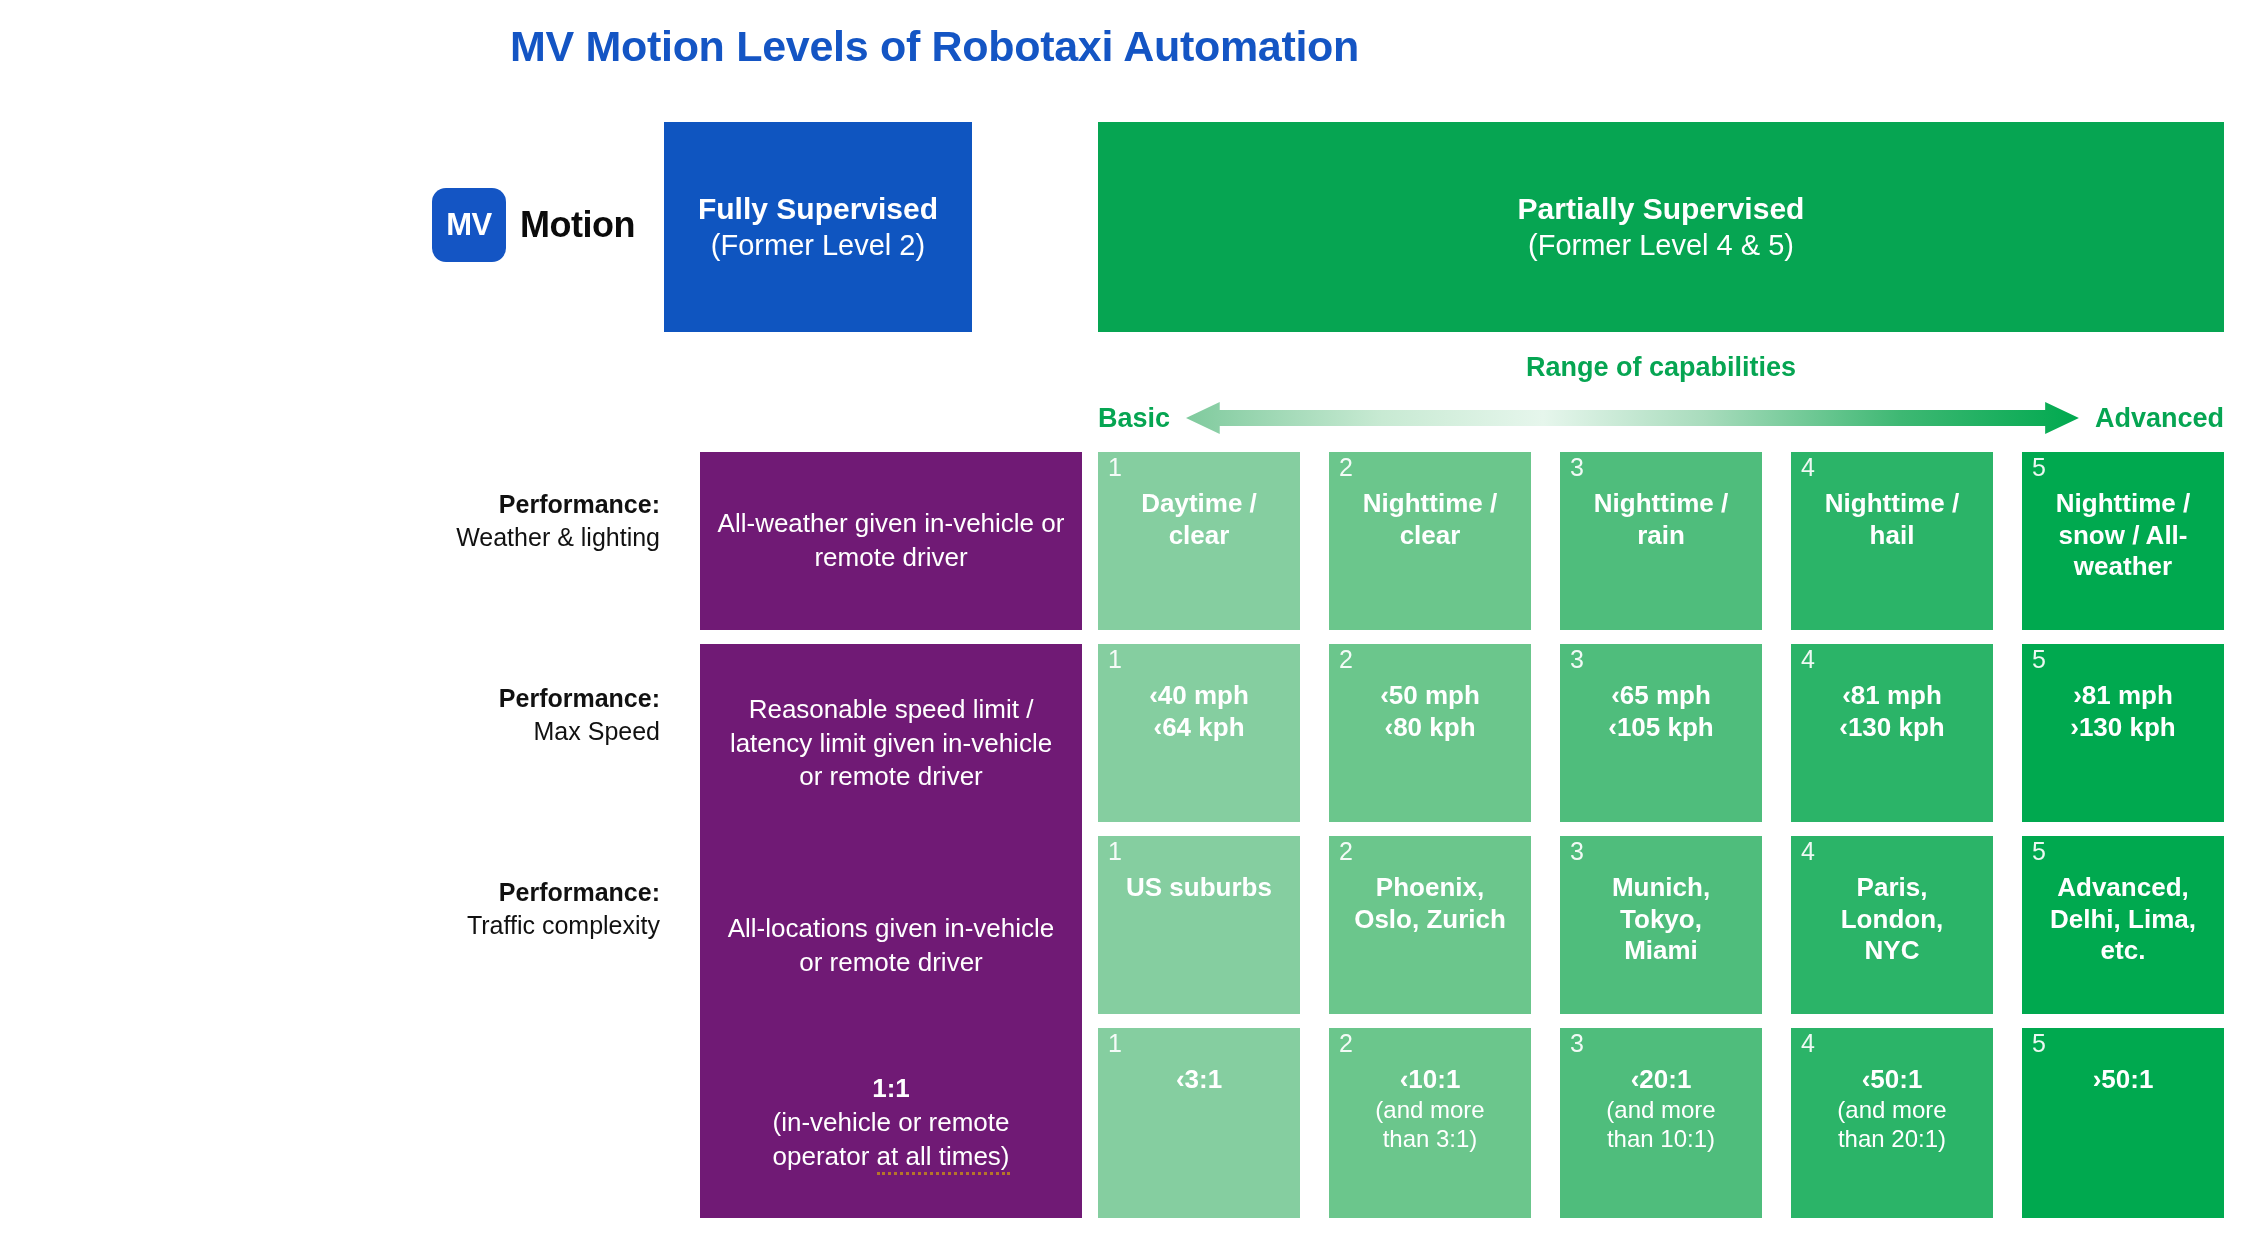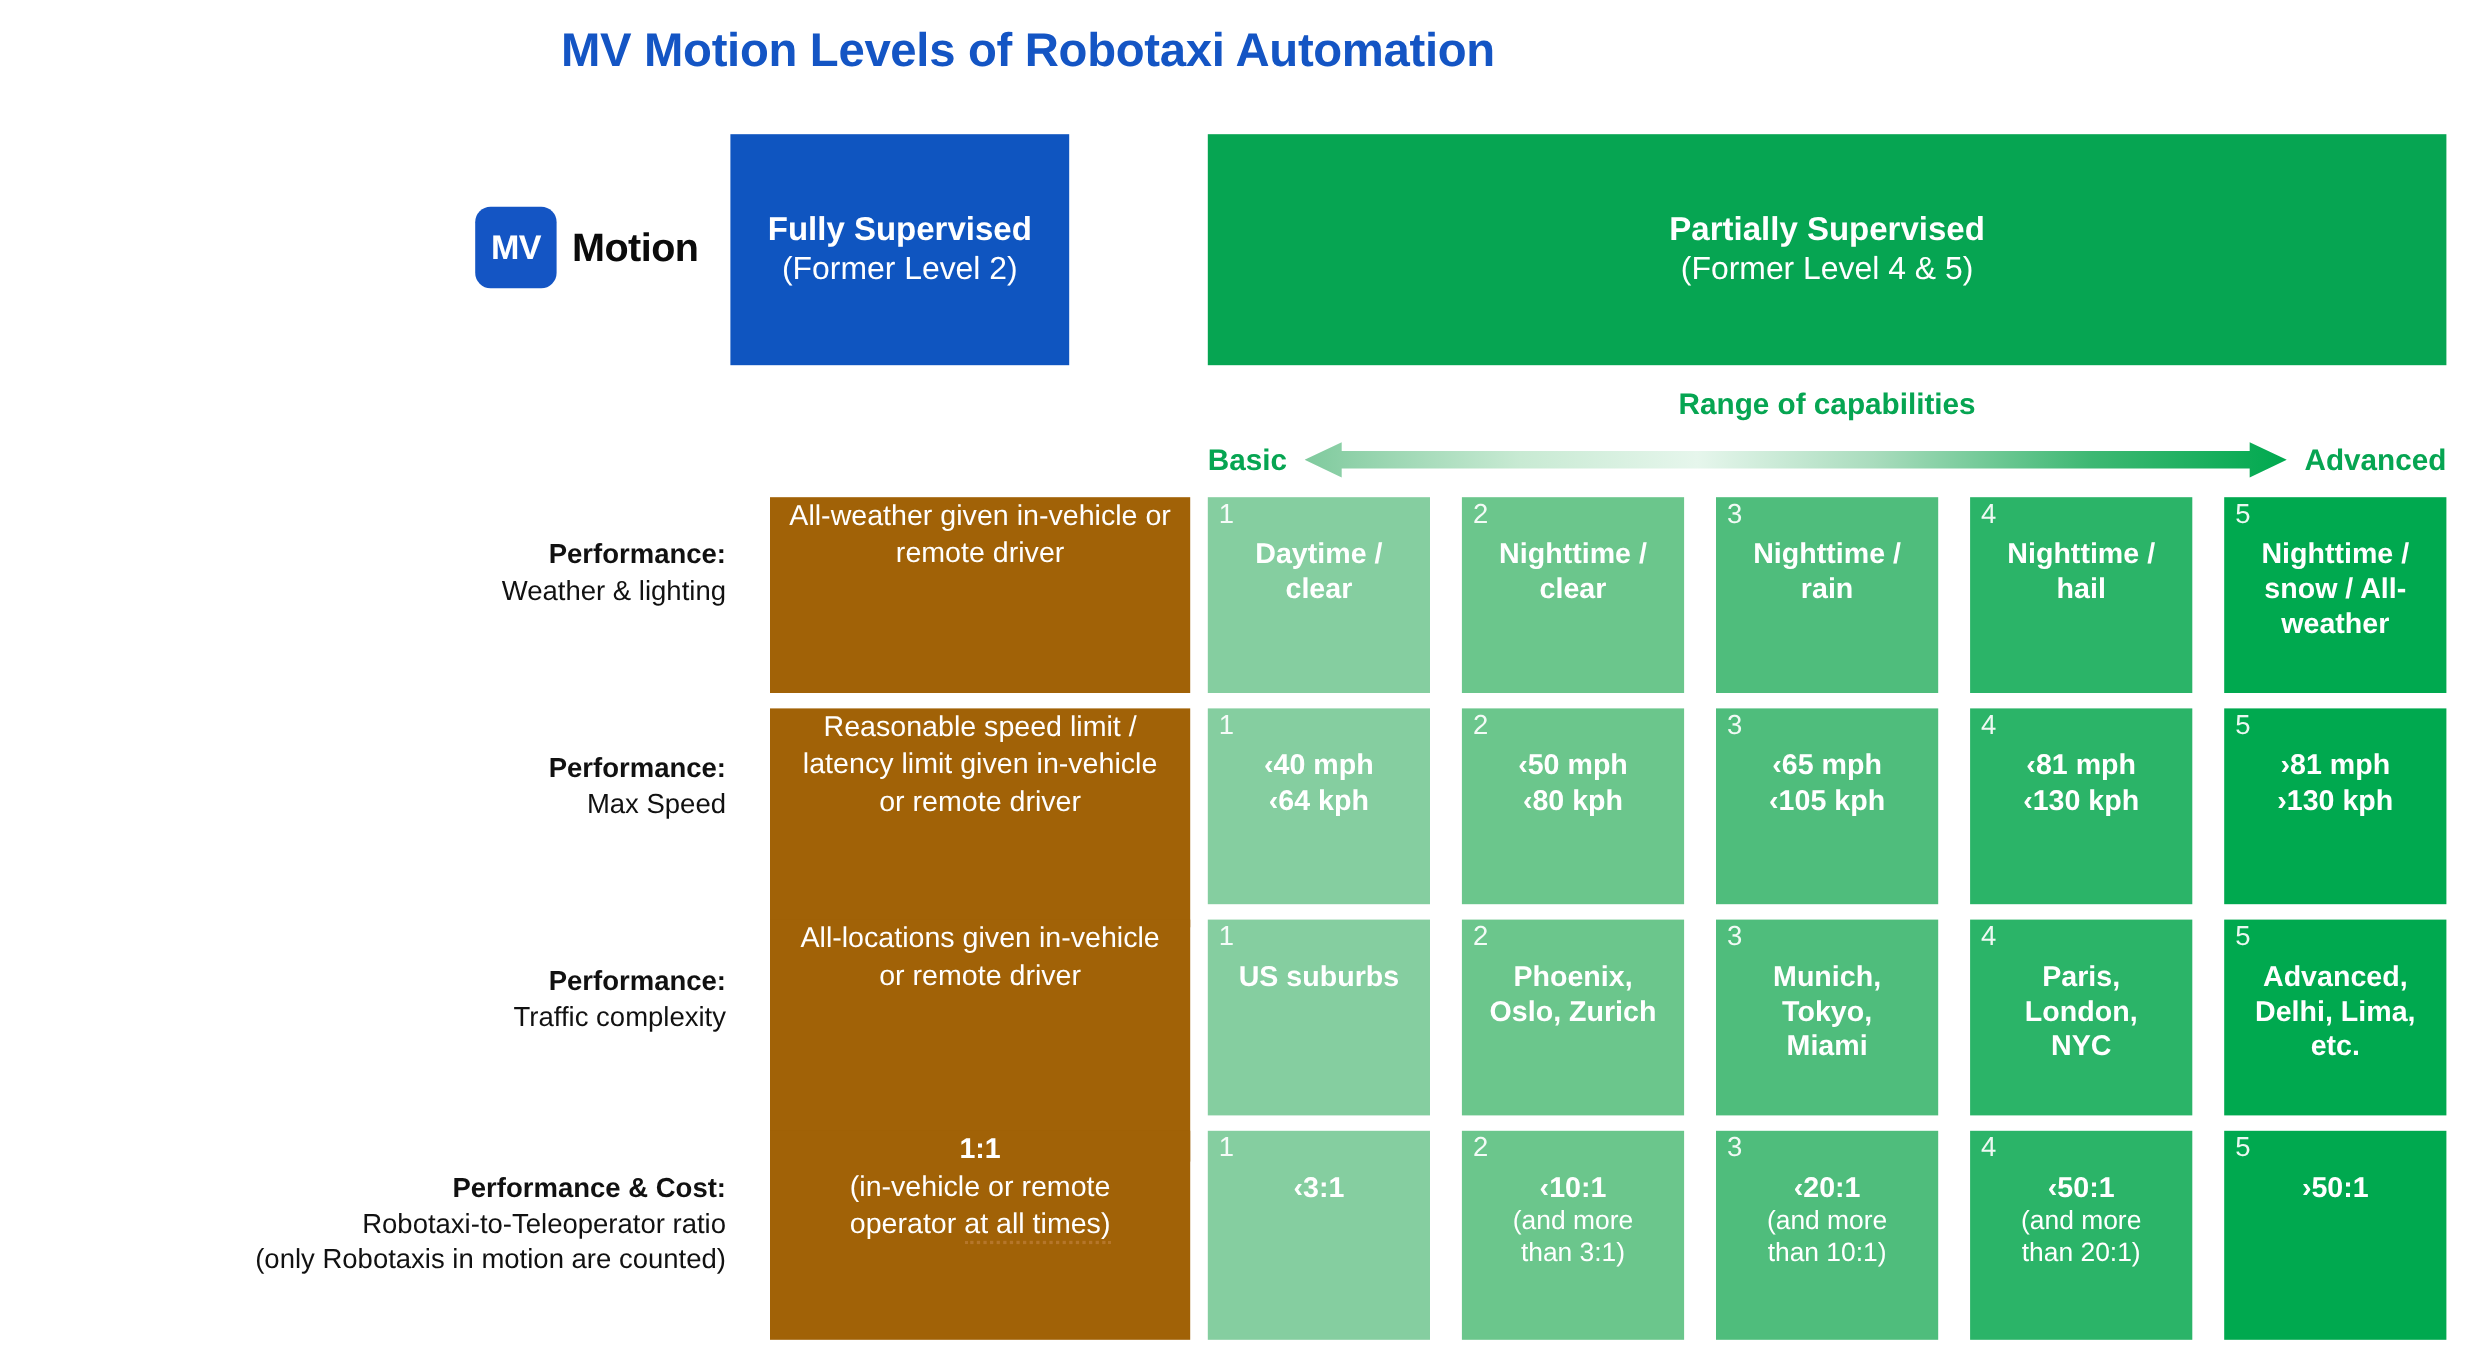--- a/index.html
+++ b/index.html
@@ -141,26 +141,26 @@
     font-size: 25px;
     line-height: 1.3;
   }
   .row-label .lead { font-weight: bold; }
   .row-label .sub  { font-weight: normal; }
 
   .cell-blue {
     position: absolute;
     left: 700px;
     width: 382px;
-    background: #a16207;
+    background: #701a75;
     color: #ffffff;
     display: flex;
     flex-direction: column;
     align-items: center;
-    justify-content: flex-start;
+    justify-content: center;
     text-align: center;
     font-size: 26px;
     line-height: 1.3;
     padding: 0 16px;
     box-sizing: border-box;
   }
   .cell-blue .big { font-weight: bold; }
   .dotted-note {
     border-bottom: 3px dotted #b5762a;
     padding-bottom: 1px;
@@ -312,21 +312,20 @@
       <div class="cell-green" style="left: 1791px; width: 202px; height: 178px; background: rgb(43, 180, 104);">
         <div class="lvl">4</div>
         <div class="body">Paris, London, NYC</div>
       </div>
       <div class="cell-green" style="left: 2022px; width: 202px; height: 178px; background: rgb(0, 169, 79);">
         <div class="lvl">5</div>
         <div class="body">Advanced, Delhi, Lima, etc.</div>
       </div>
     </div>
     <div class="row" style="top: 576px; height: 190px;">
-      <div class="row-label" style="top: 36px;"><span class="lead">Performance &amp; Cost:</span><br><span class="sub">Robotaxi-to-Teleoperator ratio<br>(only Robotaxis in motion are counted)</span></div>
       <div class="cell-blue" style="height: 190px;">
         <span class="big">1:1</span>
         <span>(in-vehicle or remote</span>
         <span>operator <span class="dotted-note">at all times)</span></span>
       </div>
       <div class="cell-green" style="left: 1098px; width: 202px; height: 190px; background: rgb(133, 206, 160);">
         <div class="lvl">1</div>
         <div class="body">‹3:1</div>
       </div>
       <div class="cell-green" style="left: 1329px; width: 202px; height: 190px; background: rgb(107, 198, 140);">

